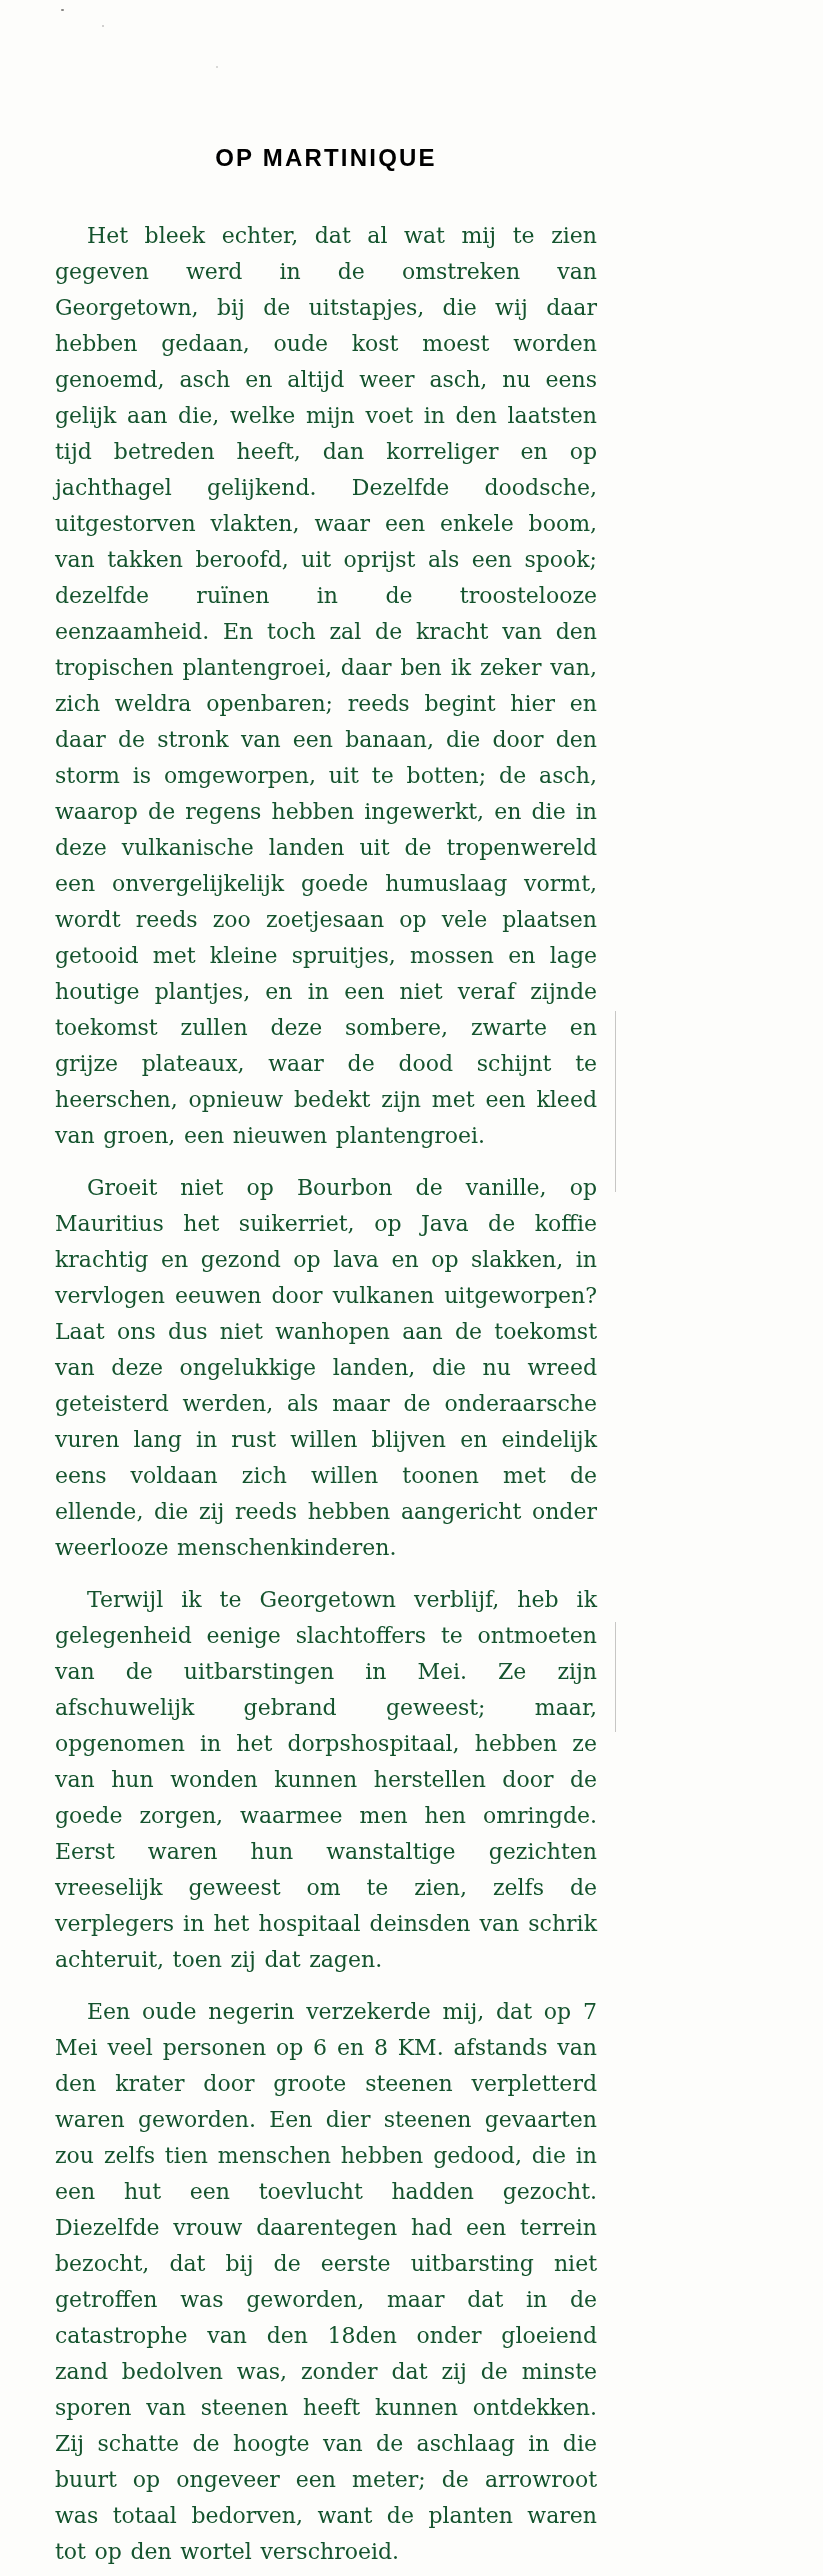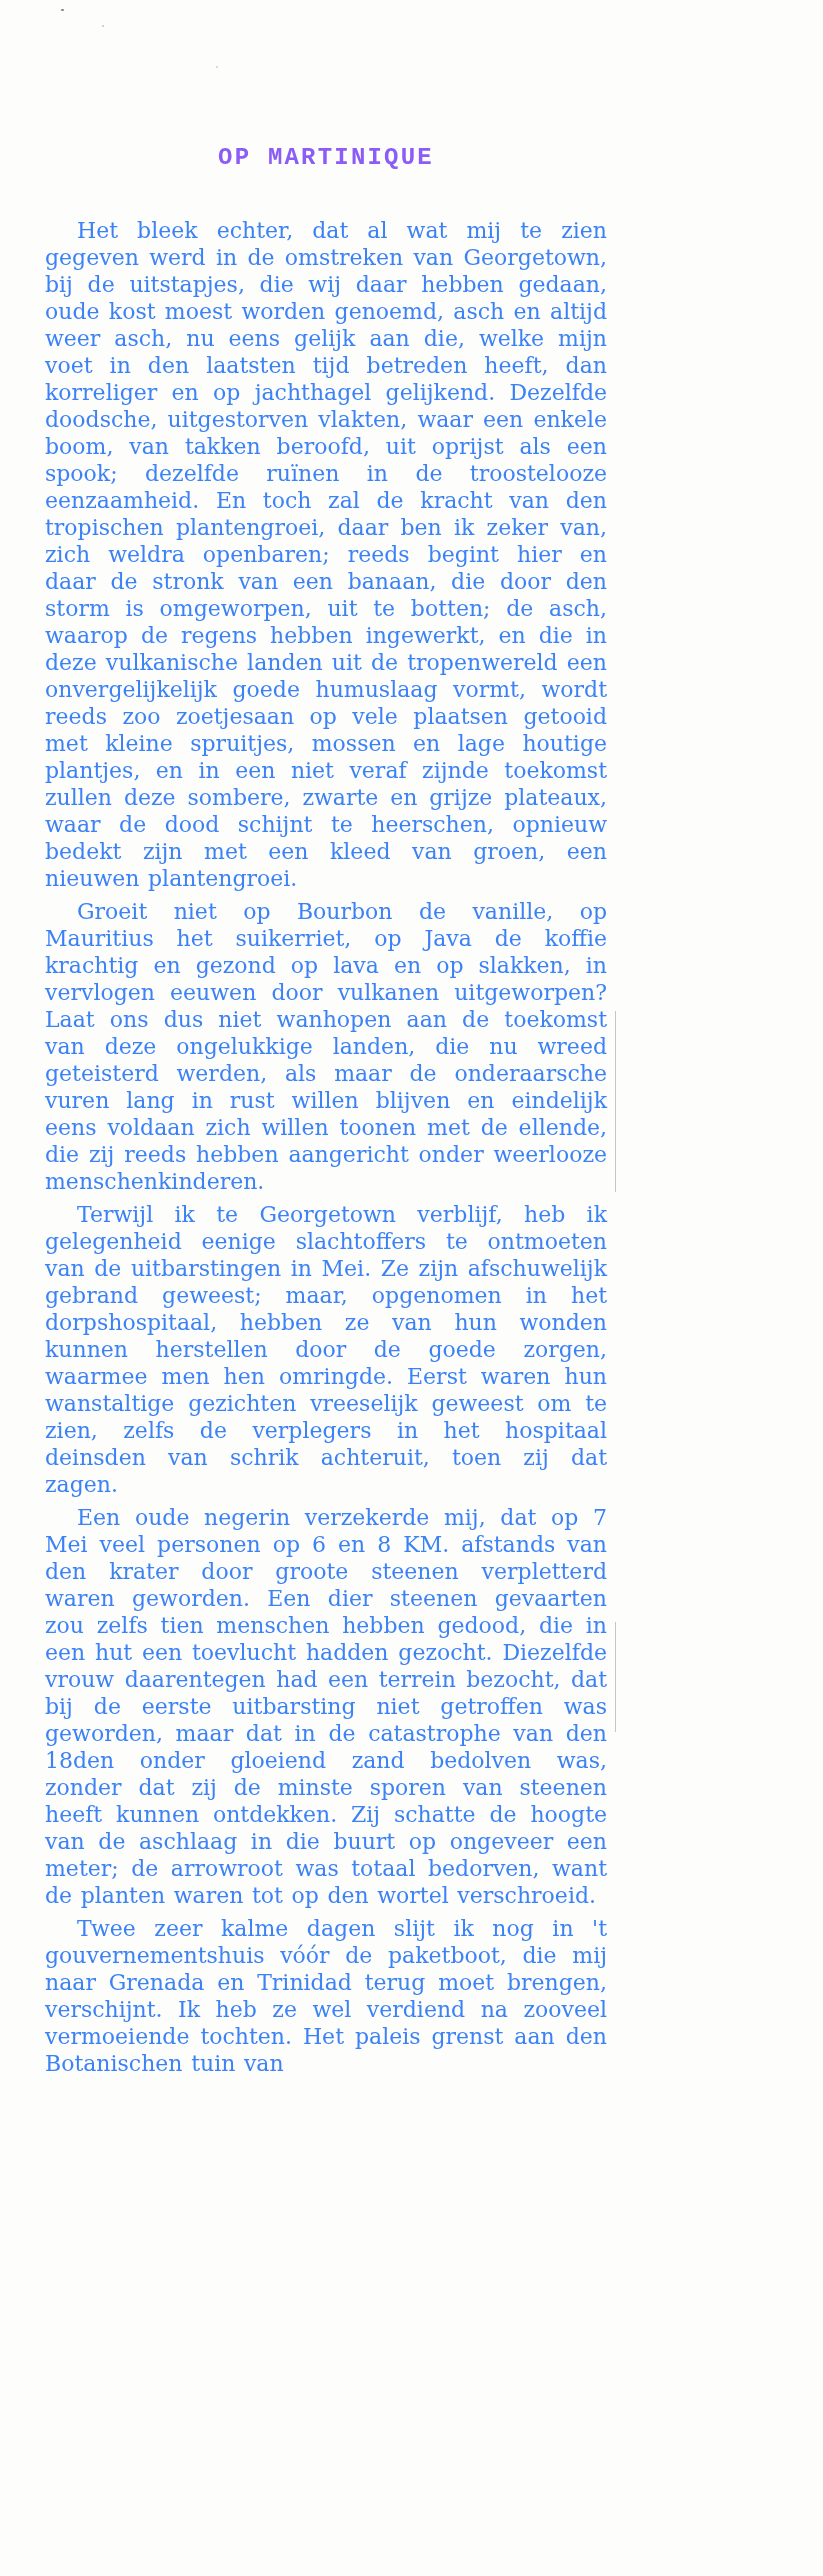--- a/index.html
+++ b/index.html
@@ -22,32 +22,32 @@
     left: 39px;
     top: 144px;
     width: 574px;
   }
   .running-head {
     margin: 0 0 46px 0;
     text-align: center;
     font-size: 24px;
     font-weight: 700;
     letter-spacing: 2.2px;
-    color: #8b5cf6;
-    font-family: Liberation Mono, monospace;
+    color: #000000;
+    font-family: Liberation Sans, sans-serif;
   }
   .body-text p {
-    margin: 6px;
+    margin: 16px;
     padding: 0;
     text-align: justify;
     text-indent: 32px;
     font-size: 22px;
-    line-height: 27px;
+    line-height: 36px;
     word-spacing: 1.6px;
-    color: #3b82f6;
+    color: #14532d;
   }
   
   .speck {
     position: absolute;
     background: rgba(40, 38, 35, 0.55);
     border-radius: 50%;
   }
   .speck-a { left: 61px; top: 8.8px;  width: 2.7px; height: 2.7px; }
   .speck-b { left: 102px; top: 25px;  width: 2.2px; height: 2.2px; opacity: .5; }
   .speck-c { left: 216px; top: 66px; width: 2.2px; height: 2.2px; opacity: .4; }

